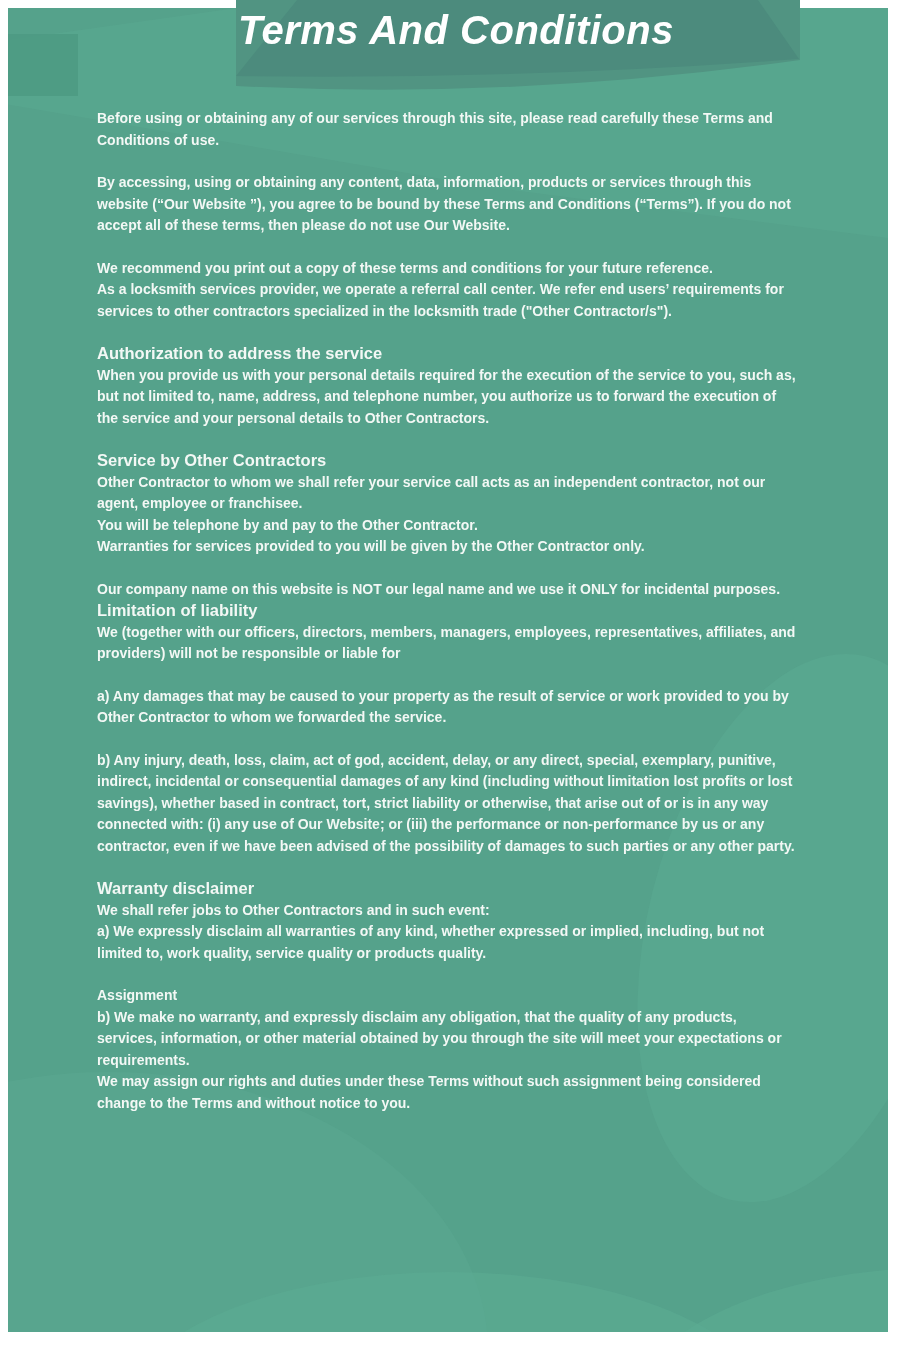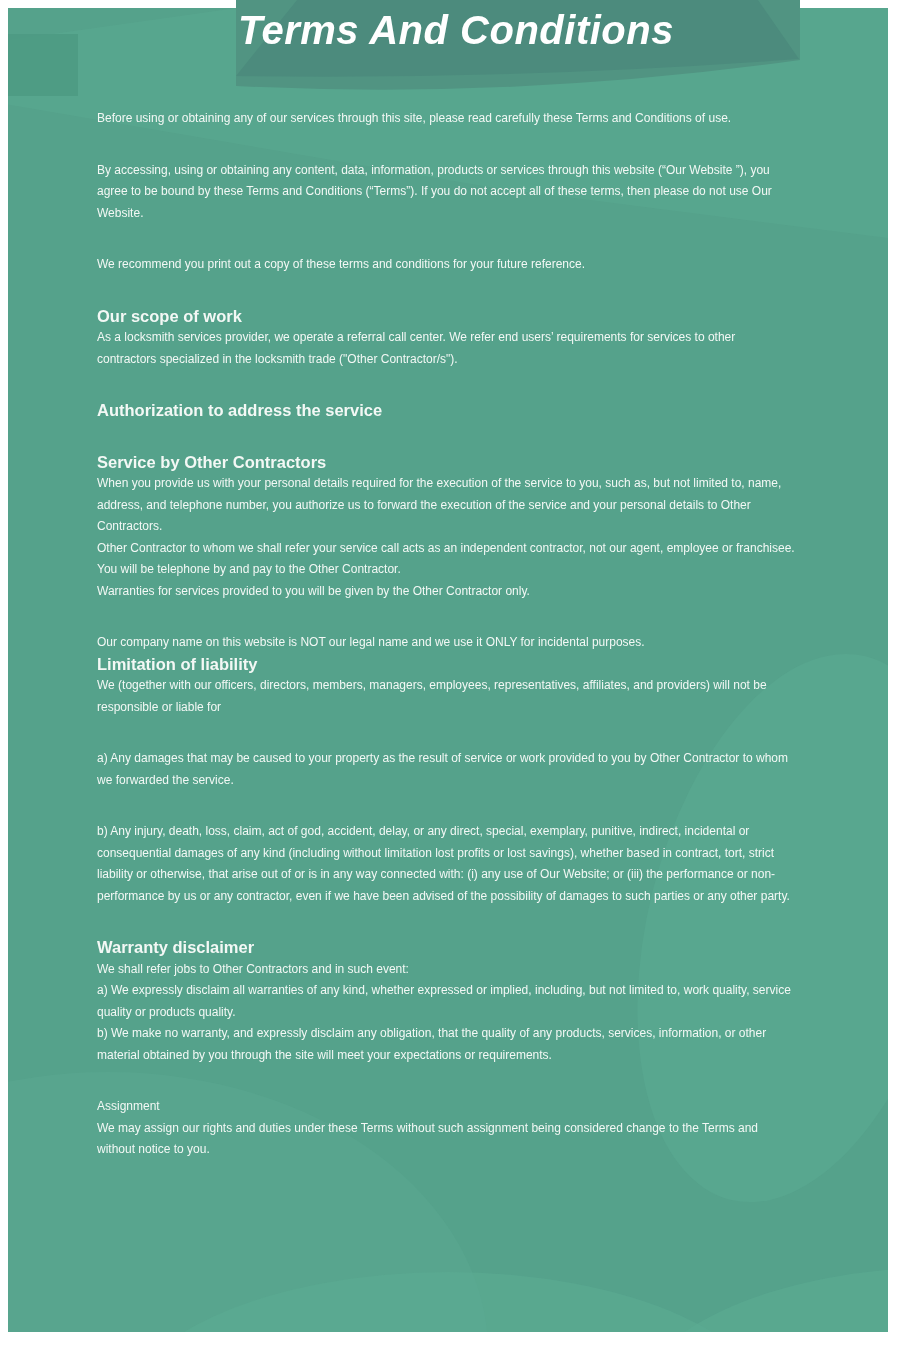--- a/index.html
+++ b/index.html
@@ -55,58 +55,57 @@
     position:absolute;top:4px;left:0;right:0;
     text-align:center;
     font-size:40px;line-height:52px;font-weight:600;
     color:#ffffff;letter-spacing:.5px;
   }
   
   .content{
     position:absolute;left:89px;top:100px;width:700px;
     color:var(--text,#f3f8f5);
   }
-  .block{font-size:12px;line-height:21.5px;font-weight:400;}
+  .block{font-size:14px;line-height:21.5px;font-weight:700;}
   .block.heading{font-weight:700;font-size:16.5px;}
-  .block.gap{margin-top:30px;}
+  .block.gap{margin-top:21px;}
 </style>
 </head>
 <body>
 
 <div class="page">
   <div class="panel">
     <div class="deco facet-top"></div>
     <div class="deco rect-left-dark"></div>
     <div class="deco leaf-right"></div>
     <div class="deco swirl-bottom-left"></div>
     <div class="deco hill-1"></div>
     <div class="deco hill-2"></div>
 
     <div class="content">
         <div class="block body">Before using or obtaining any of our services through this site, please read carefully these Terms and Conditions of use.</div>
         <div class="block body gap">By accessing, using or obtaining any content, data, information, products or services through this website (“Our Website ”), you agree to be bound by these Terms and Conditions (“Terms”). If you do not accept all of these terms, then please do not use Our Website.</div>
         <div class="block body gap">We recommend you print out a copy of these terms and conditions for your future reference.</div>
-        <div class="block heading gap">Our scope of work</div>
         <div class="block body">As a locksmith services provider, we operate a referral call center. We refer end users’ requirements for services to other contractors specialized in the locksmith trade ("Other Contractor/s").</div>
         <div class="block heading gap">Authorization to address the service</div>
+        <div class="block body">When you provide us with your personal details required for the execution of the service to you, such as, but not limited to, name, address, and telephone number, you authorize us to forward the execution of the service and your personal details to Other Contractors.</div>
         <div class="block heading gap">Service by Other Contractors</div>
-        <div class="block body">When you provide us with your personal details required for the execution of the service to you, such as, but not limited to, name, address, and telephone number, you authorize us to forward the execution of the service and your personal details to Other Contractors.</div>
         <div class="block body">Other Contractor to whom we shall refer your service call acts as an independent contractor, not our agent, employee or franchisee.</div>
         <div class="block body">You will be telephone by and pay to the Other Contractor.</div>
         <div class="block body">Warranties for services provided to you will be given by the Other Contractor only.</div>
         <div class="block body gap">Our company name on this website is NOT our legal name and we use it ONLY for incidental purposes.</div>
         <div class="block heading">Limitation of liability</div>
         <div class="block body">We (together with our officers, directors, members, managers, employees, representatives, affiliates, and providers) will not be responsible or liable for</div>
         <div class="block body gap">a) Any damages that may be caused to your property as the result of service or work provided to you by Other Contractor to whom we forwarded the service.</div>
         <div class="block body gap">b) Any injury, death, loss, claim, act of god, accident, delay, or any direct, special, exemplary, punitive, indirect, incidental or consequential damages of any kind (including without limitation lost profits or lost savings), whether based in contract, tort, strict liability or otherwise, that arise out of or is in any way connected with: (i) any use of Our Website; or (iii) the performance or non-performance by us or any contractor, even if we have been advised of the possibility of damages to such parties or any other party.</div>
         <div class="block heading gap">Warranty disclaimer</div>
         <div class="block body">We shall refer jobs to Other Contractors and in such event:</div>
         <div class="block body">a) We expressly disclaim all warranties of any kind, whether expressed or implied, including, but not limited to, work quality, service quality or products quality.</div>
+        <div class="block body gap">Assignment</div>
         <div class="block body">b) We make no warranty, and expressly disclaim any obligation, that the quality of any products, services, information, or other material obtained by you through the site will meet your expectations or requirements.</div>
-        <div class="block body gap">Assignment</div>
         <div class="block body">We may assign our rights and duties under these Terms without such assignment being considered change to the Terms and without notice to you.</div>
       </div>
   </div>
 
   <div class="banner">
     <svg viewBox="0 0 880 100" preserveAspectRatio="none">
       <path class="under" d="M228,0 L792,0 L792,60 Q508,100 228,86 Z"></path>
       <path class="main" d="M289,0 L750,0 L791,59 Q508,80 228,76 Z"></path>
     </svg>
     <div class="banner-title">Terms And Conditions</div>

